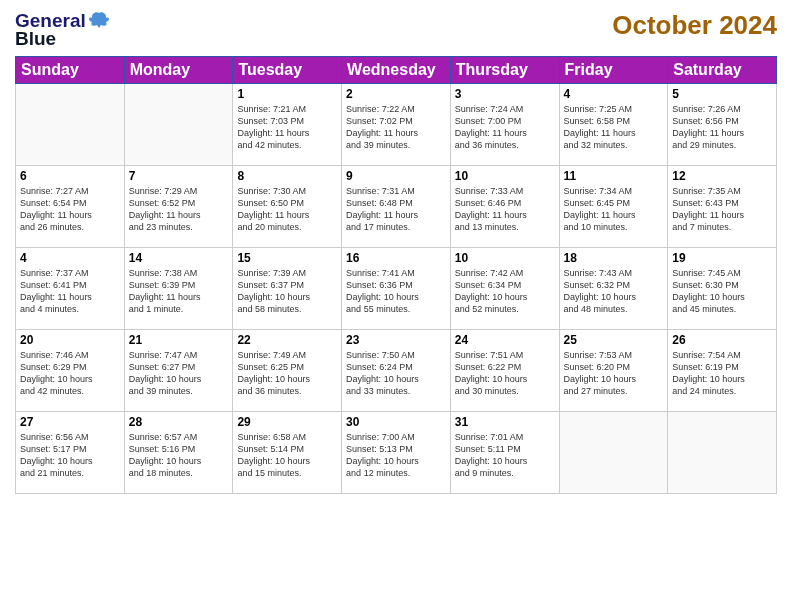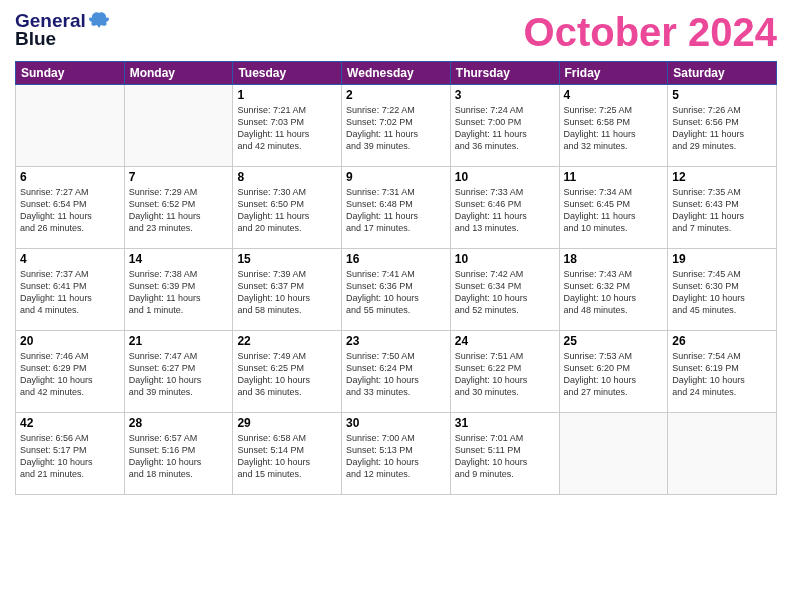--- a/index.html
+++ b/index.html
@@ -29,38 +29,38 @@
     }
     .logo-wrapper {
       display: flex;
       align-items: center;
       gap: 4px;
     }
     .title-section {
       text-align: right;
     }
     .month-title {
-      font-size: 40px;
+      font-size: 26px;
       font-weight: bold;
-      color: #ec4899;
+      color: #a16207;
     }
     .location {
       font-size: 14px;
       color: #333;
       margin-top: 2px;
     }
     .calendar {
       width: 100%;
       border-collapse: collapse;
       table-layout: fixed;
     }
     .calendar th {
-      background: #701a75;
+      background: #a21caf;
       color: #fff;
-      font-size: 12px;
+      font-size: 16px;
       font-weight: bold;
       padding: 4px 5px;
       text-align: left;
       border: 1px solid #2a55aa;
     }
     .calendar td {
       border: 1px solid #ccc;
       vertical-align: top;
       padding: 3px 4px;
       font-size: 9.5px;
@@ -229,21 +229,21 @@
             <span class="day-num">25</span>
             <div class="day-info">Sunrise: 7:53 AM<br>Sunset: 6:20 PM<br>Daylight: 10 hours<br>and 27 minutes.</div>
           </td>
           <td>
             <span class="day-num">26</span>
             <div class="day-info">Sunrise: 7:54 AM<br>Sunset: 6:19 PM<br>Daylight: 10 hours<br>and 24 minutes.</div>
           </td>
         </tr>
         <tr>
           <td>
-            <span class="day-num">42</span>
+            <span class="day-num">27</span>
             <div class="day-info">Sunrise: 6:56 AM<br>Sunset: 5:17 PM<br>Daylight: 10 hours<br>and 21 minutes.</div>
           </td>
           <td>
             <span class="day-num">28</span>
             <div class="day-info">Sunrise: 6:57 AM<br>Sunset: 5:16 PM<br>Daylight: 10 hours<br>and 18 minutes.</div>
           </td>
           <td>
             <span class="day-num">29</span>
             <div class="day-info">Sunrise: 6:58 AM<br>Sunset: 5:14 PM<br>Daylight: 10 hours<br>and 15 minutes.</div>
           </td>

